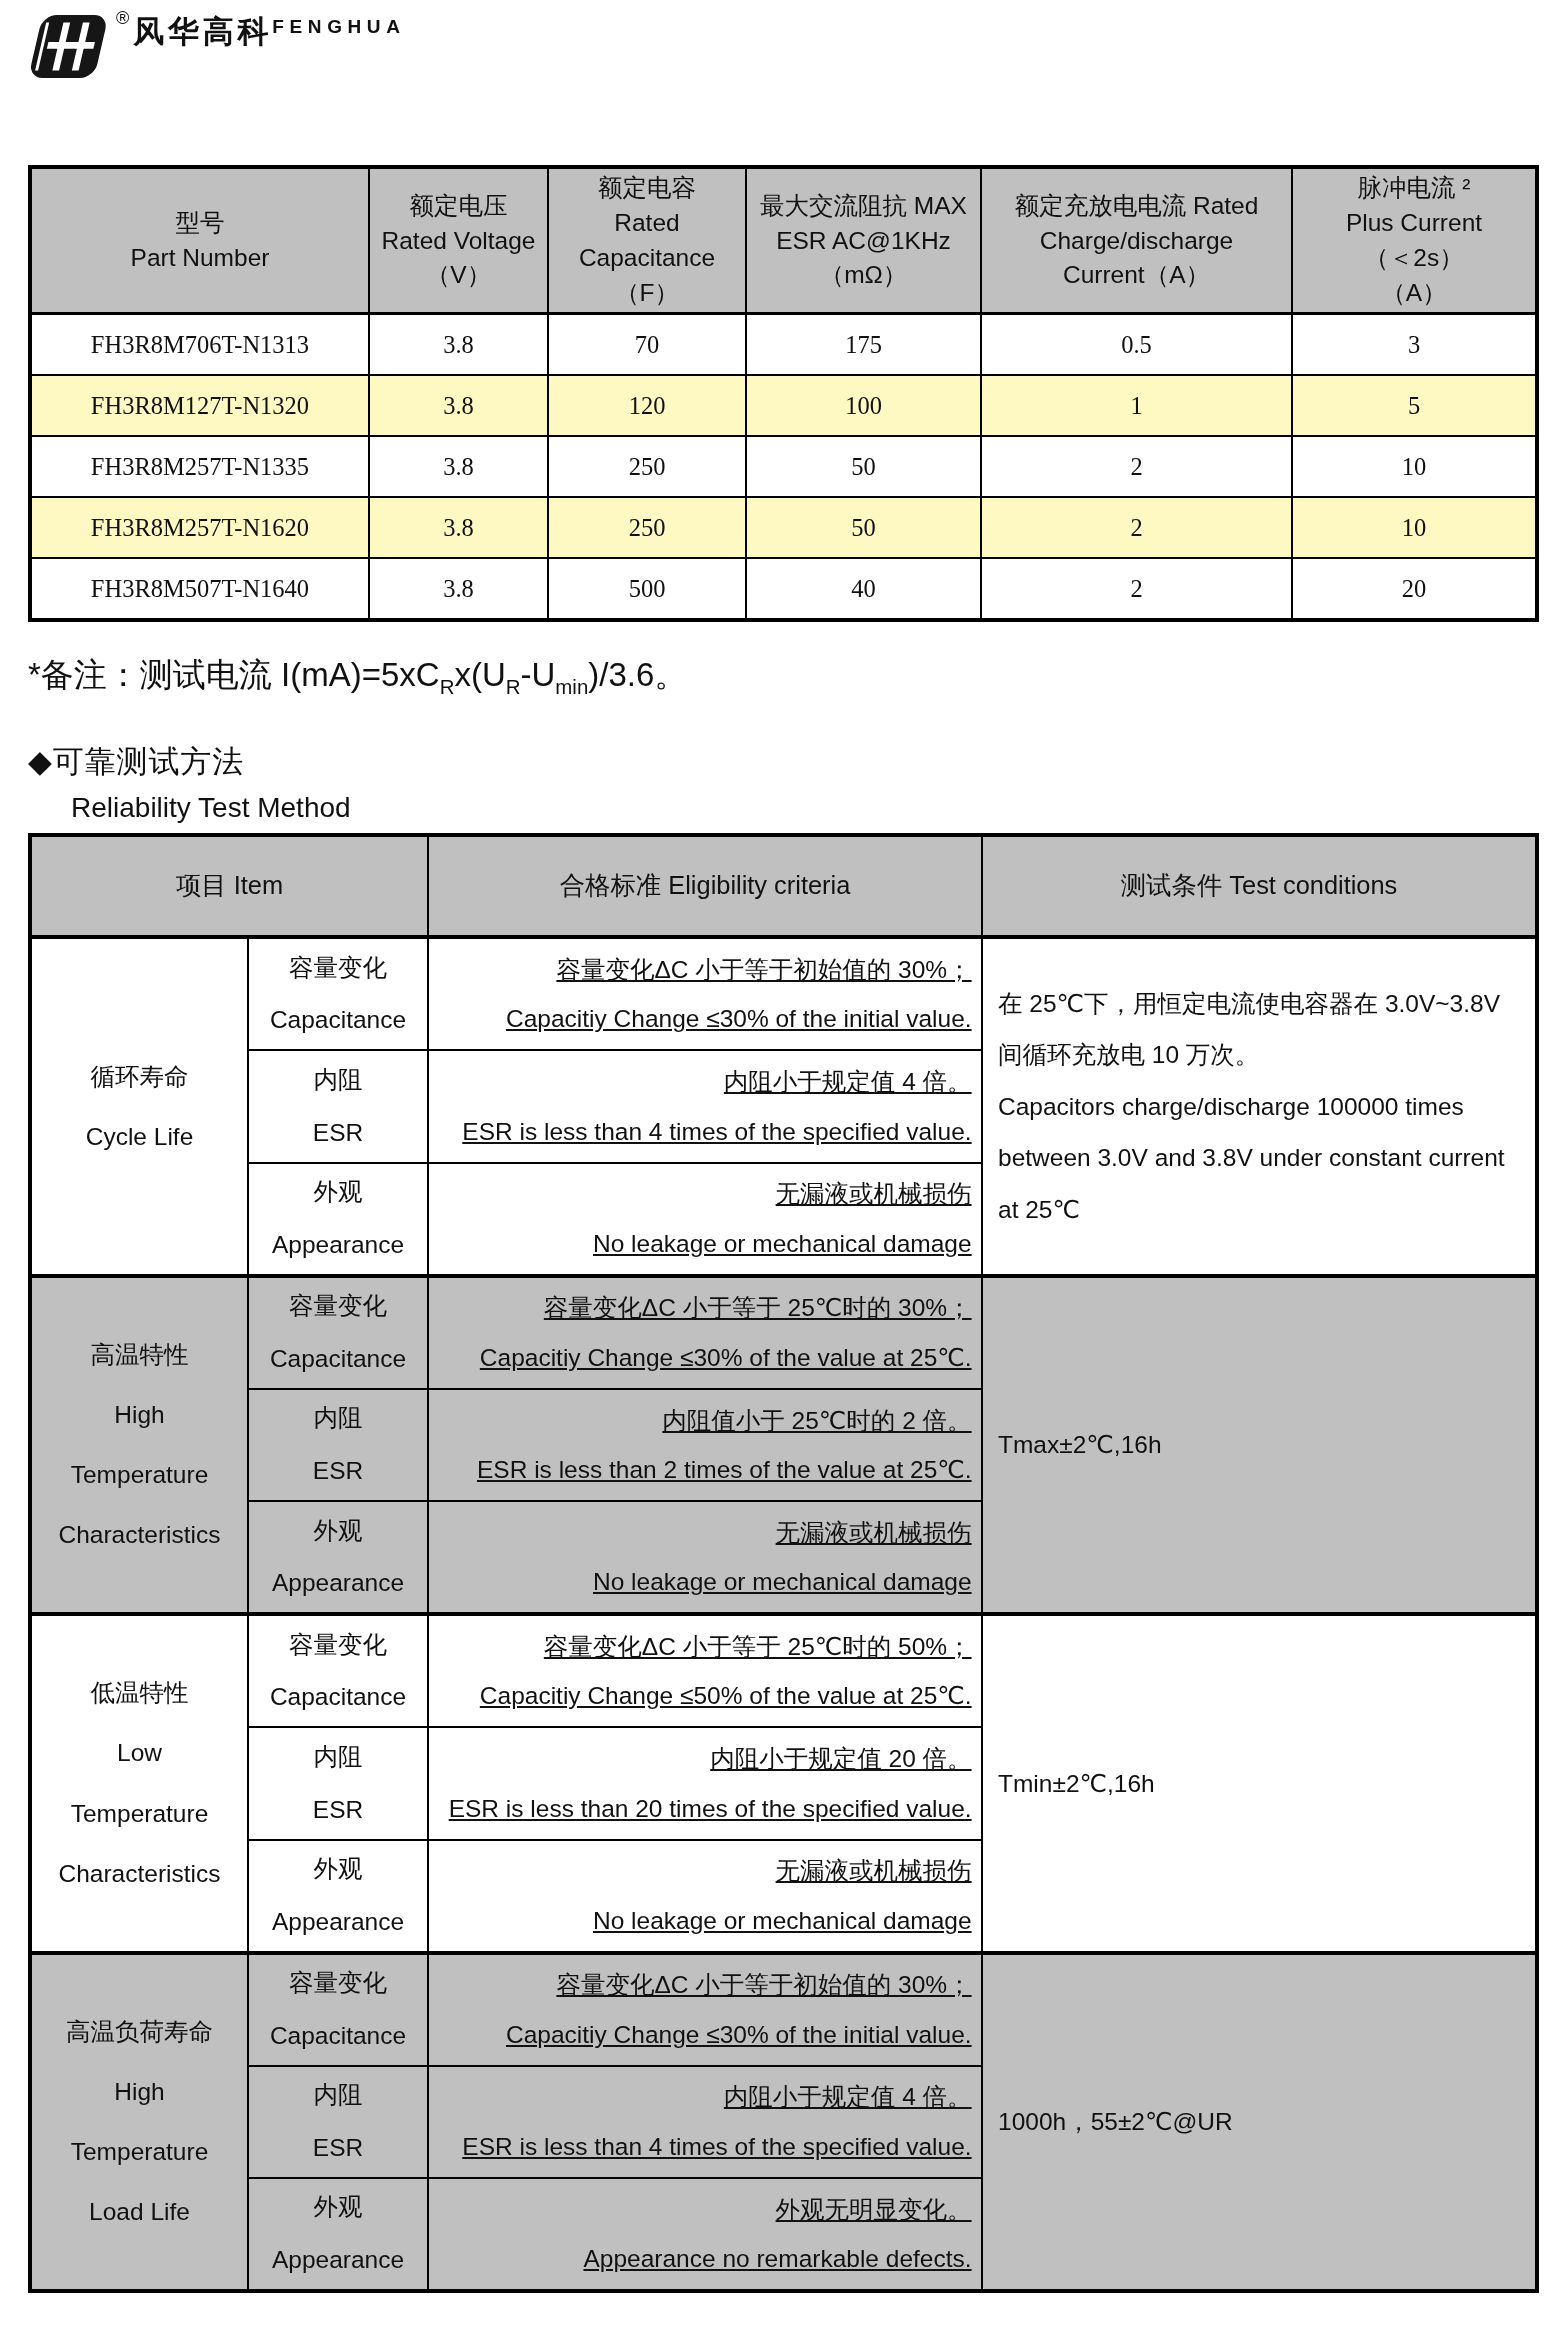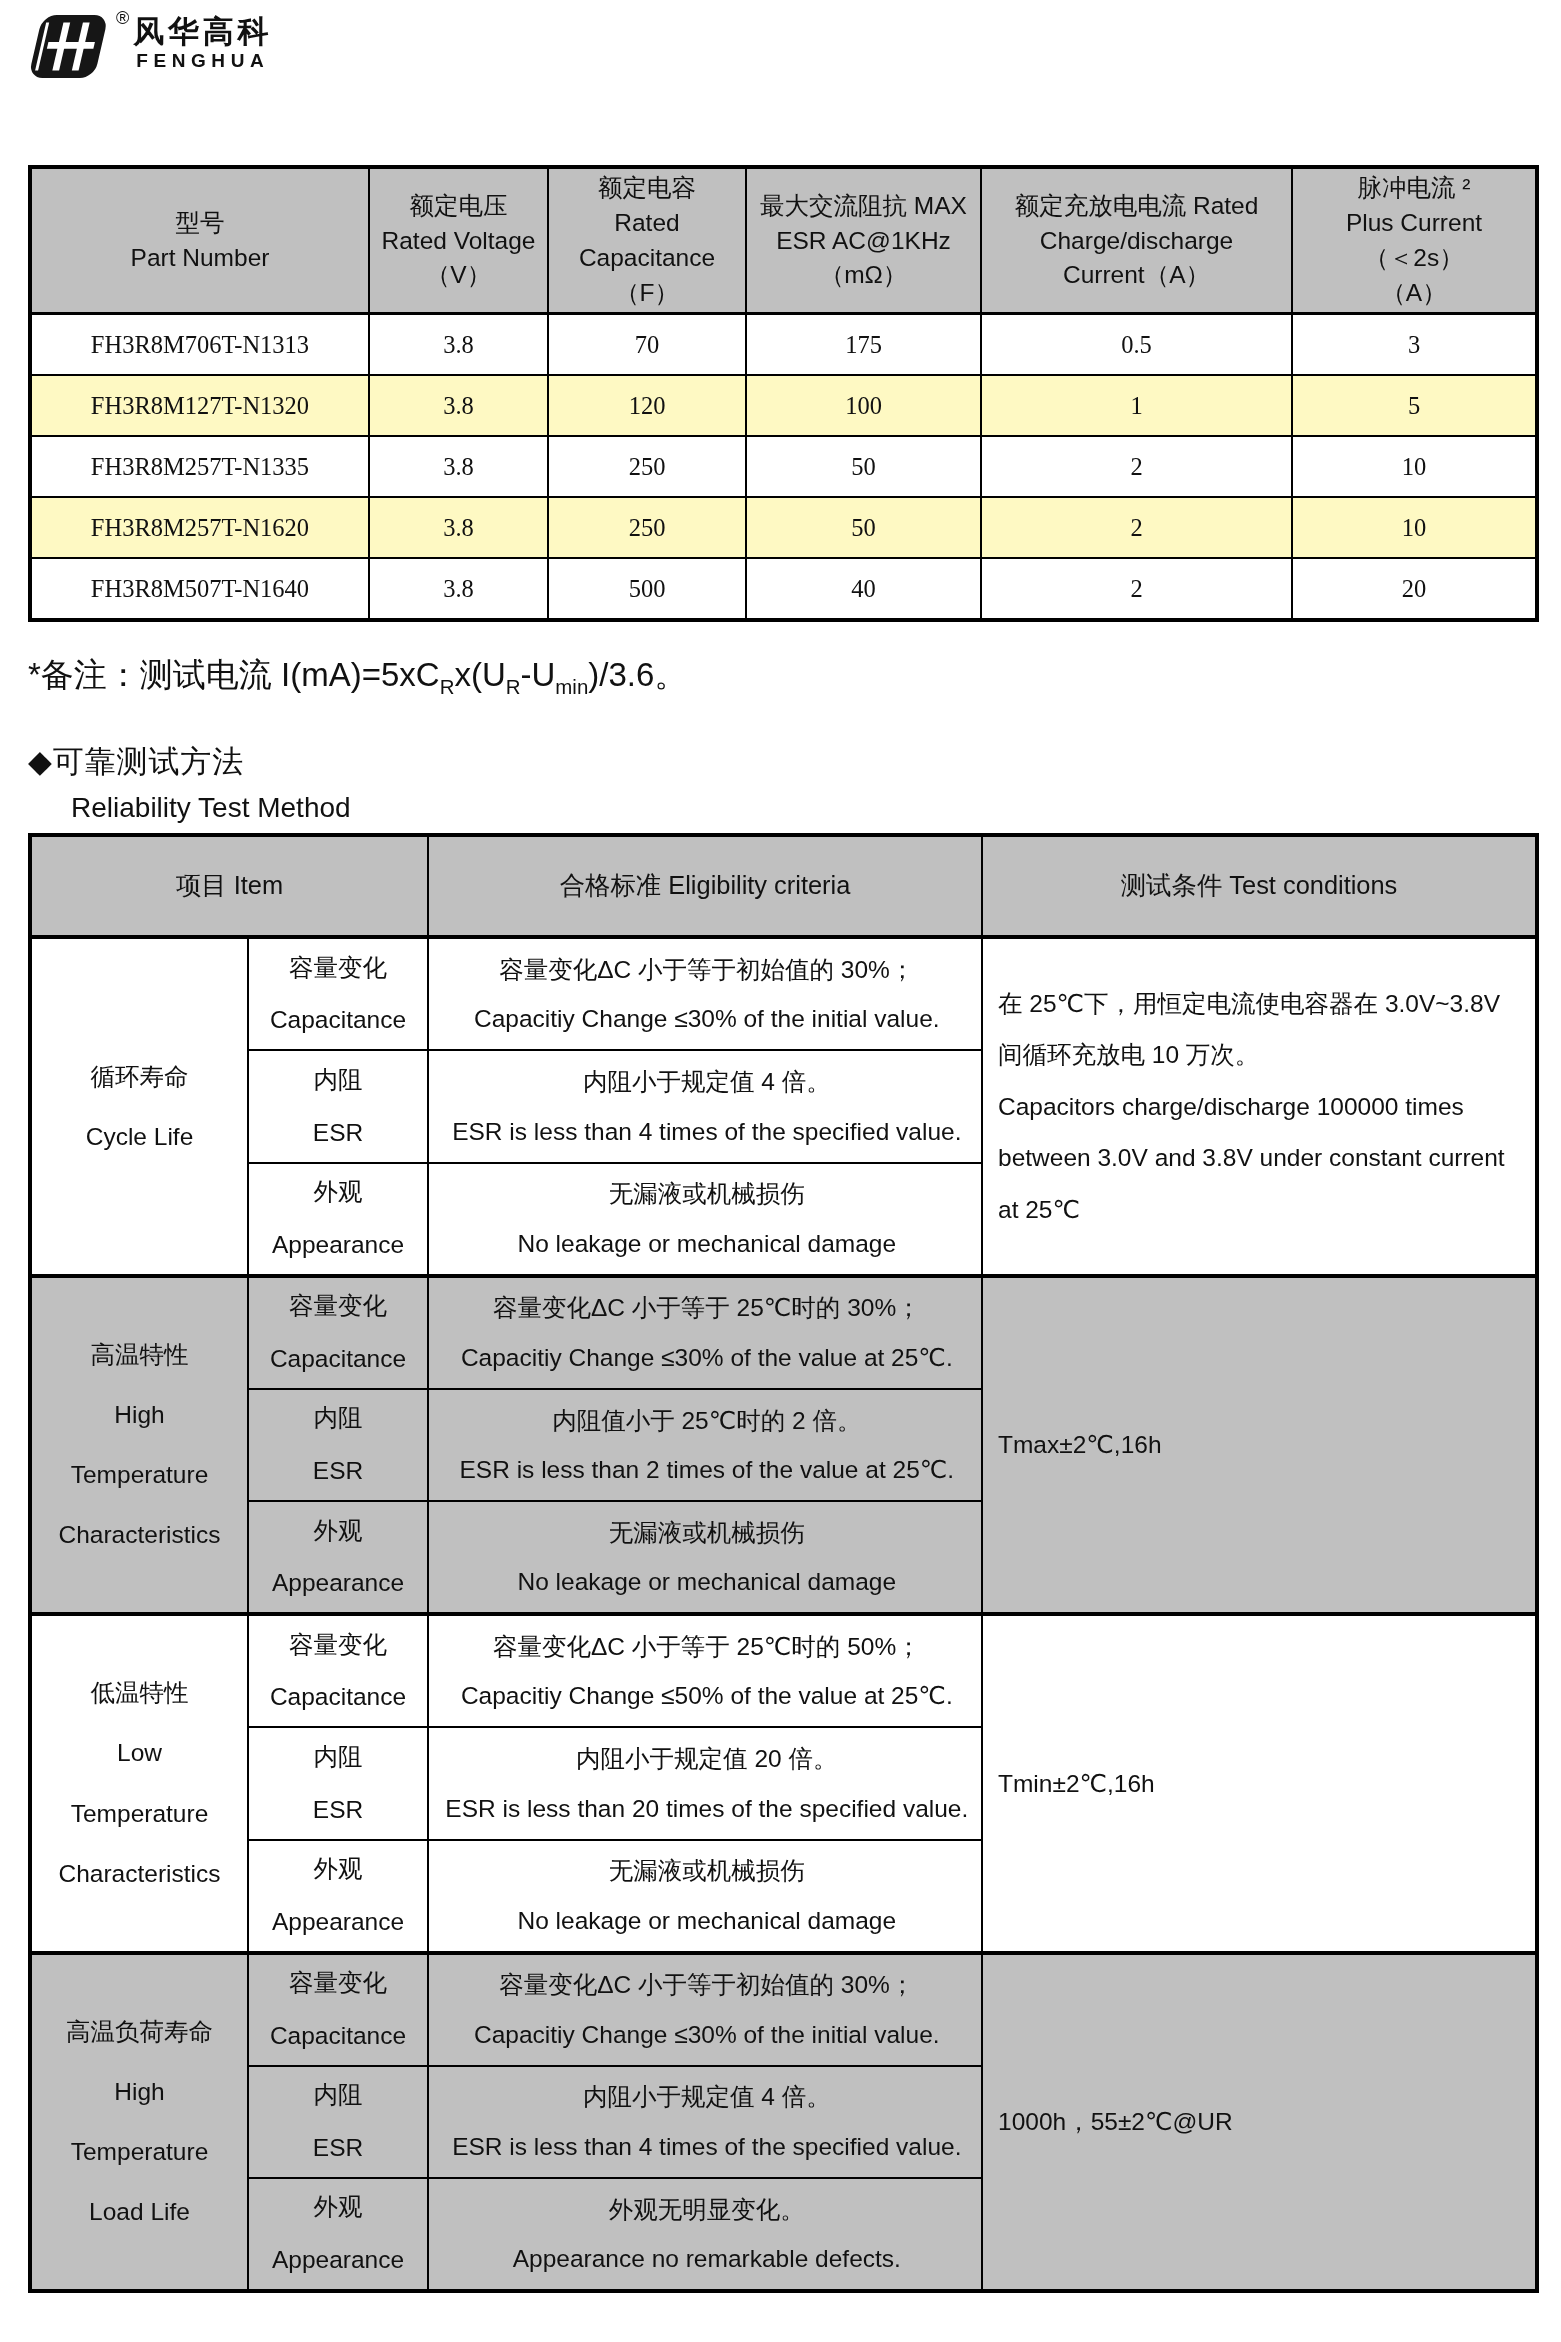--- a/index.html
+++ b/index.html
@@ -8,21 +8,21 @@
     font-family:"Liberation Sans","DejaVu Sans",sans-serif;
     -webkit-font-smoothing:antialiased;
   }
   .page{padding:9.4px 26px 28px 28px; width:1507px;}
 
   
   .hdr{display:flex; align-items:flex-start; height:83px;}
   .logo-wrap{width:234px; display:flex; align-items:flex-start; position:relative;}
   .logo-mark{width:90px; height:75px; flex:0 0 auto;}
   .reg-mark{font-size:18px; line-height:1; position:relative; top:0; left:-1.9px;}
-  .logo-text{display:flex; flex-direction:column; margin-left:1.9px; padding-top:5.6px;text-align:center;}
+  .logo-text{display:flex; flex-direction:row; margin-left:1.9px; padding-top:5.6px;}
   .logo-zh{font-size:31px; font-weight:bold; letter-spacing:3.8px; line-height:1.1; white-space:nowrap;}
   .logo-en{font-size:19px; font-weight:bold; letter-spacing:5.6px; line-height:1.3; white-space:nowrap;}
   .hdr-right{flex:1; border-bottom:4.7px solid #000; height:58px; display:flex; align-items:flex-start; justify-content:flex-end;}
   .page-title{font-size:27px; font-weight:bold; letter-spacing:0.5px; padding-top:11.3px;}
 
   
   table{border-collapse:collapse; width:1507px; table-layout:fixed;}
   th,td{border:2.8px solid #000; text-align:center; font-size:24.5px; font-weight:normal; vertical-align:middle; padding:0; word-break:break-word;}
   table{border:4.7px solid #000;}
   thead th{background:#c0c0c0;}
@@ -42,21 +42,21 @@
   
   .sec-head-zh{margin-top:41px; font-size:31px; letter-spacing:0.9px;}
   .sec-head-en{margin:9.4px 0 9.4px 43px; font-size:28px;}
 
   
   .rel{margin-top:5.6px;}
   .rel thead th{height:98px; font-size:25.4px; border-bottom:4.7px solid #000;}
   .rel td{line-height:2.02;margin-left:20px;}
   .rel .grp div{line-height:2.45; font-size:24.5px;}
   .rel .sub div{line-height:2.15;}
-  .rel .crit{text-align:center; padding:5.6px 9.4px 5.6px 13px;}
+  .rel .crit{text-align:right; padding:5.6px 9.4px 5.6px 13px;text-decoration:underline;}
   .rel .cond{text-align:left; padding:5.6px 9.4px 5.6px 15px; line-height:2.1;}
   .rel tr.shade td{background:#c0c0c0;}
   .rel tr.sec-top td{border-top:4.7px solid #000;}
 </style>
 </head>
 <body>
 
 <div class="page">
 
   <div class="hdr">

